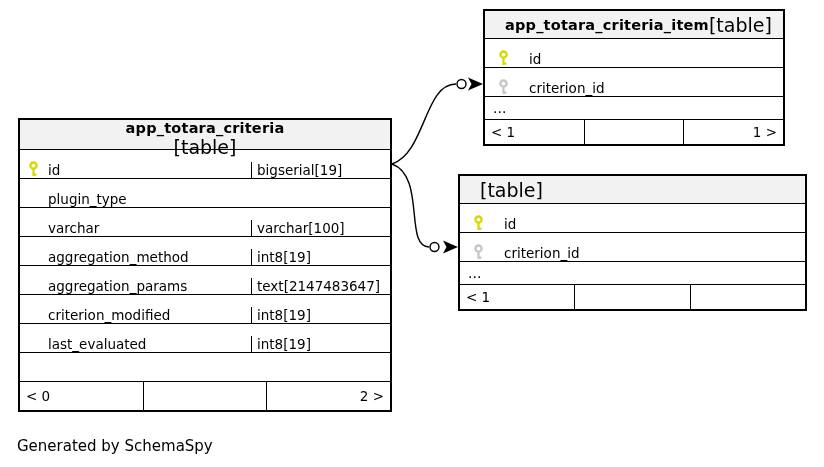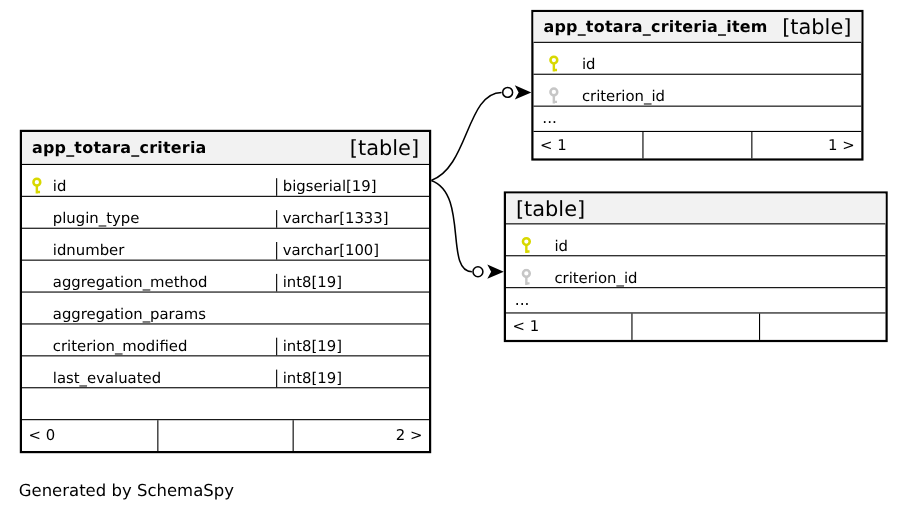--- a/index.html
+++ b/index.html
@@ -22,21 +22,21 @@
   .tbl {
     position: absolute; z-index: 2;
     border: 2px solid var(--border);
     background: #fff;
     box-sizing: border-box;
   }
   .tbl-head {
     display: flex; justify-content: space-between; align-items: center;
     background: var(--header-bg);
     border-bottom: 1px solid var(--border);
-    padding: 0 9px;
+    padding: 0 20px;
     box-sizing: border-box;
   }
   .tbl-head .tname { font-weight: bold; font-size: 14.5px; letter-spacing: 0.2px; }
   .tbl-head .tbadge { font-size: 19px; font-weight: normal; }
   .row {
     display: flex; align-items: flex-end;
     border-bottom: 1px solid var(--border);
     box-sizing: border-box;
     font-size: 13.5px;
   }
@@ -46,21 +46,21 @@
   .key-primary { color: var(--primary-key); }
   .key-foreign { color: var(--foreign-key); }
   .ellipsis-row { display: flex; align-items: center; padding-left: 8px; border-bottom: 1px solid var(--border); box-sizing: border-box; font-size: 14px; }
   .tbl-foot { display: flex; box-sizing: border-box; font-size: 13.5px; }
   .tbl-foot .fcell { flex: 1; display: flex; align-items: center; padding: 0 6px; box-sizing: border-box; }
   .tbl-foot .fcell + .fcell { border-left: 1px solid var(--border); }
   .tbl-foot .fcell.right { justify-content: flex-end; }
 
   
   .tblA { left: 18px; top: 118px; width: 374px; }
-  .tblA .tbl-head { height: 30px; }
+  .tblA .tbl-head { height: 30px; flex-direction: column; }
   .tblA .row { height: 29px; }
   .tblA .cell-name { width: 231px; padding-left: 7px; }
   .tblA .cell-name .colname { margin-left: 9px; }
   .tblA .tbl-foot { height: 28px; }
 
   
   .tblB { left: 483px; top: 9px; width: 302px; }
   .tblC { left: 458px; top: 174px; width: 349px; }
   .tblB .tbl-head, .tblC .tbl-head { height: 28px; }
   .tblB .row, .tblC .row { height: 29px; }
@@ -111,44 +111,44 @@
         <span class="colname">id</span>
       </div>
       <div class="cell-type">bigserial[19]</div>
     </div>
 
     <div class="row">
       <div class="cell-name">
           <span class="keyslot"></span>
         <span class="colname">plugin_type</span>
         </div>
-      <div class="cell-type">varchar[1333]</div>
-    </div>
-
-    <div class="row">
-      <div class="cell-name">
-          <span class="keyslot"></span>
-        <span class="colname">idnumber</span>
+    </div>
+
+    <div class="row">
+      <div class="cell-name">
+          <span class="keyslot"></span>
+        <span class="colname">varchar</span>
         </div>
       <div class="cell-type">varchar[100]</div>
     </div>
 
     <div class="row">
       <div class="cell-name">
           <span class="keyslot"></span>
         <span class="colname">aggregation_method</span>
         </div>
       <div class="cell-type">int8[19]</div>
     </div>
 
     <div class="row">
       <div class="cell-name">
           <span class="keyslot"></span>
         <span class="colname">aggregation_params</span>
         </div>
+      <div class="cell-type">text[2147483647]</div>
     </div>
 
     <div class="row">
       <div class="cell-name">
           <span class="keyslot"></span>
         <span class="colname">criterion_modified</span>
         </div>
       <div class="cell-type">int8[19]</div>
     </div>
 

